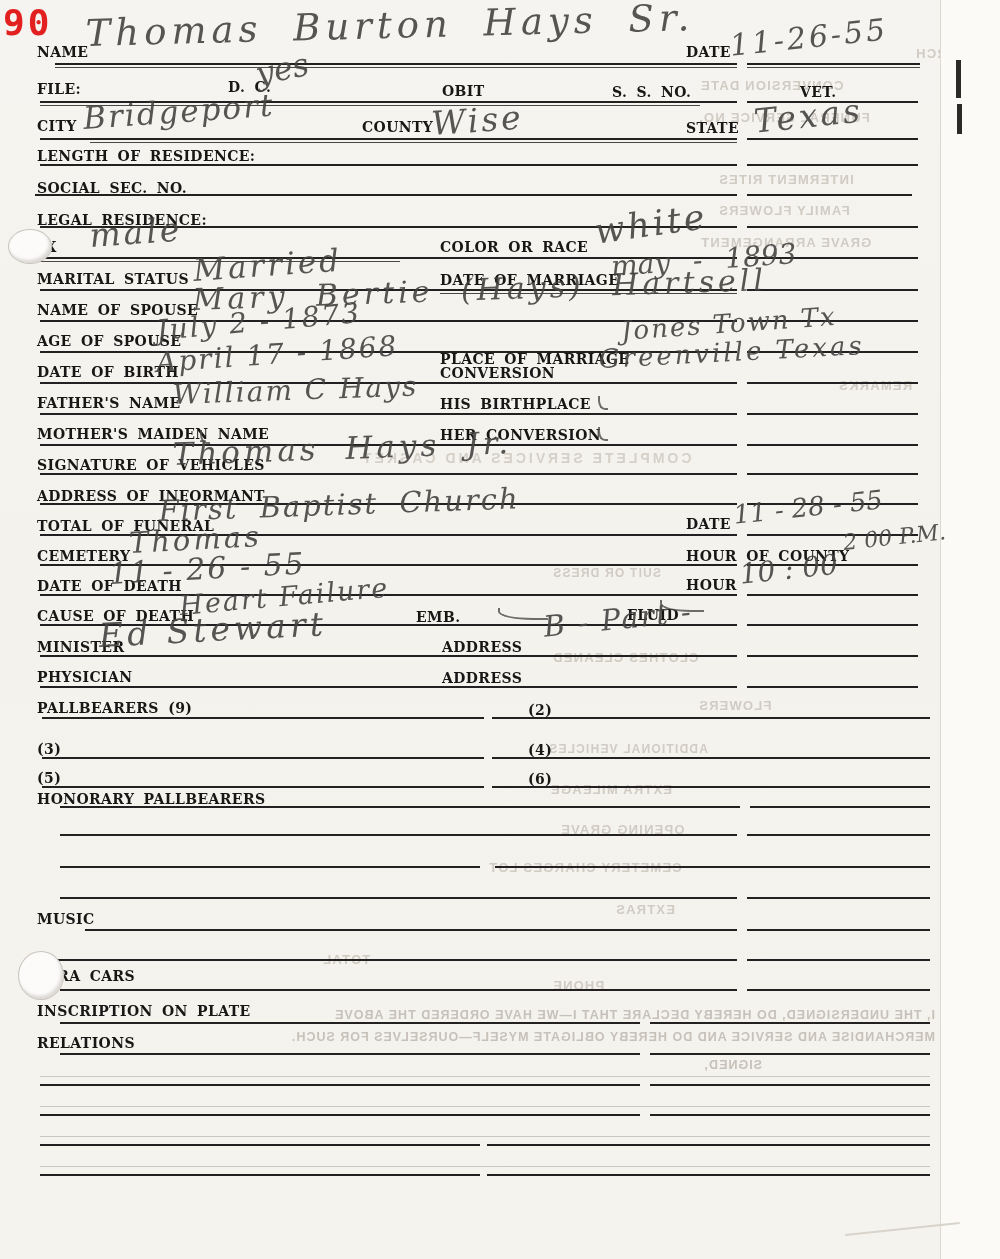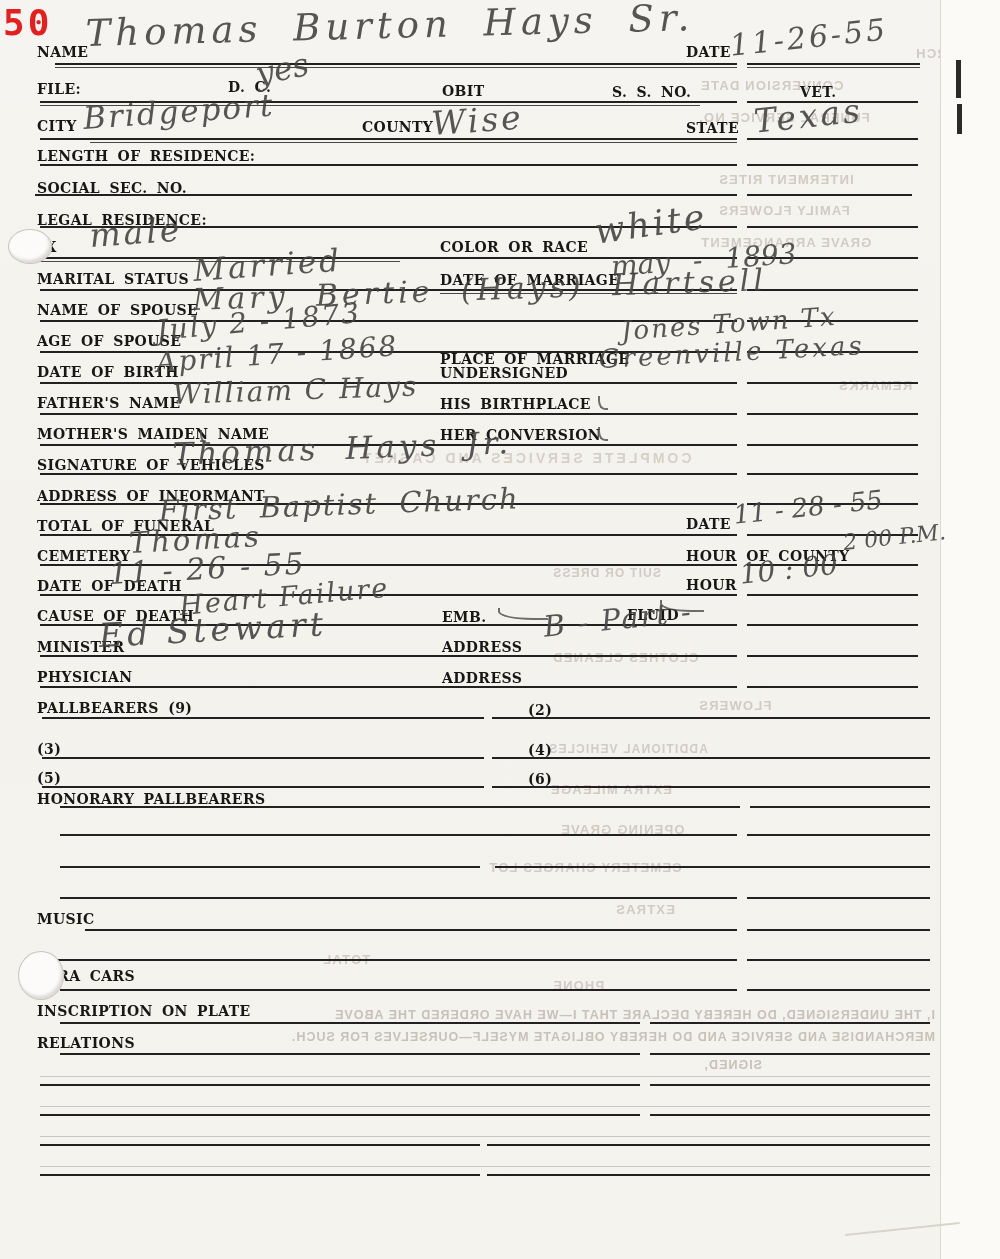--- a/index.html
+++ b/index.html
@@ -134,21 +134,21 @@
       <i class="ln" style="left: 40px; top: 1144px; width: 440px;"></i>
       <i class="ln" style="left: 487px; top: 1144px; width: 443px;"></i>
       <i class="ln" style="left: 40px; top: 1174px; width: 440px;"></i>
       <i class="ln" style="left: 487px; top: 1174px; width: 443px;"></i>
       <i class="fl" style="left: 40px; top: 1076px; width: 890px;"></i>
       <i class="fl" style="left: 40px; top: 1106px; width: 890px;"></i>
       <i class="fl" style="left: 40px; top: 1136px; width: 890px;"></i>
       <i class="fl" style="left: 40px; top: 1166px; width: 890px;"></i>
     </div>
 
-  <span class="stamp" style="left:3px;top:2px;color:#e32020">50</span>
+  <span class="stamp" style="left:3px;top:2px;color:#e32020">90</span>
 
   <span class="lbl" style="left:37px;top:44px">NAME</span>
   <span class="lbl" style="left:686px;top:44px">DATE</span>
   <span class="lbl" style="left:37px;top:81px">FILE:</span>
   <span class="lbl" style="left:228px;top:79px">D. C.</span>
   <span class="lbl" style="left:442px;top:83px">OBIT</span>
   <span class="lbl" style="left:612px;top:84px">S. S. NO.</span>
   <span class="lbl" style="left:800px;top:84px">VET.</span>
   <span class="lbl" style="left:37px;top:118px">CITY</span>
   <span class="lbl" style="left:362px;top:119px">COUNTY</span>
@@ -157,35 +157,35 @@
   <span class="lbl" style="left:37px;top:180px">SOCIAL SEC. NO.</span>
   <span class="lbl" style="left:37px;top:212px">LEGAL RESIDENCE:</span>
   <span class="lbl" style="left:24px;top:239px">SEX</span>
   <span class="lbl" style="left:440px;top:239px">COLOR OR RACE</span>
   <span class="lbl" style="left:37px;top:271px">MARITAL STATUS</span>
   <span class="lbl" style="left:440px;top:272px">DATE OF MARRIAGE</span>
   <span class="lbl" style="left:37px;top:302px">NAME OF SPOUSE</span>
   <span class="lbl" style="left:37px;top:333px">AGE OF SPOUSE</span>
   <span class="lbl" style="left:440px;top:351px">PLACE OF MARRIAGE</span>
   <span class="lbl" style="left:37px;top:364px">DATE OF BIRTH</span>
-  <span class="lbl" style="left:440px;top:365px">UNDERSIGNED</span>
+  <span class="lbl" style="left:440px;top:365px">CONVERSION</span>
   <span class="lbl" style="left:37px;top:395px">FATHER'S NAME</span>
   <span class="lbl" style="left:440px;top:396px">HIS BIRTHPLACE</span>
   <span class="lbl" style="left:37px;top:426px">MOTHER'S MAIDEN NAME</span>
   <span class="lbl" style="left:440px;top:427px">HER CONVERSION</span>
   <span class="lbl" style="left:37px;top:457px">SIGNATURE OF VEHICLES</span>
   <span class="lbl" style="left:37px;top:488px">ADDRESS OF INFORMANT</span>
   <span class="lbl" style="left:37px;top:518px">TOTAL OF FUNERAL</span>
   <span class="lbl" style="left:686px;top:516px">DATE</span>
   <span class="lbl" style="left:37px;top:548px">CEMETERY</span>
   <span class="lbl" style="left:686px;top:548px">HOUR OF COUNTY</span>
   <span class="lbl" style="left:37px;top:578px">DATE OF DEATH</span>
   <span class="lbl" style="left:686px;top:577px">HOUR</span>
   <span class="lbl" style="left:37px;top:608px">CAUSE OF DEATH</span>
-  <span class="lbl" style="left:442px;top:609px">EMB.</span>
+  <span class="lbl" style="left:416px;top:609px">EMB.</span>
   <span class="lbl" style="left:627px;top:607px">FLUID</span>
   <span class="lbl" style="left:37px;top:639px">MINISTER</span>
   <span class="lbl" style="left:442px;top:639px">ADDRESS</span>
   <span class="lbl" style="left:37px;top:669px">PHYSICIAN</span>
   <span class="lbl" style="left:442px;top:670px">ADDRESS</span>
   <span class="lbl" style="left:37px;top:700px">PALLBEARERS (9)</span>
   <span class="lbl" style="left:528px;top:702px">(2)</span>
   <span class="lbl" style="left:37px;top:741px">(3)</span>
   <span class="lbl" style="left:528px;top:742px">(4)</span>
   <span class="lbl" style="left:37px;top:770px">(5)</span>

